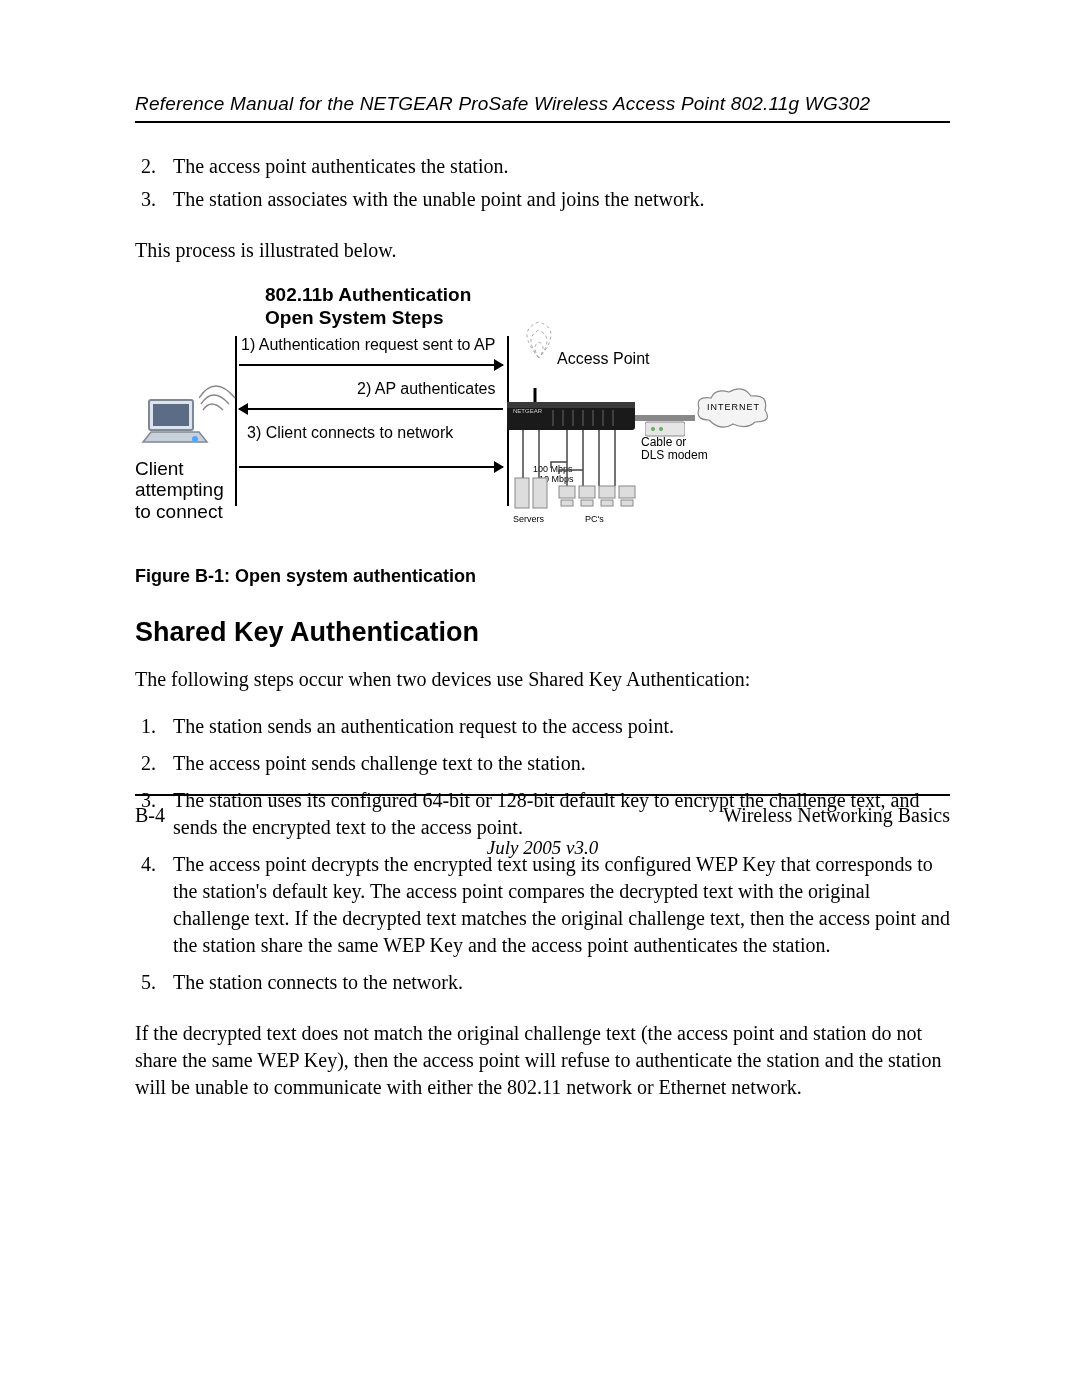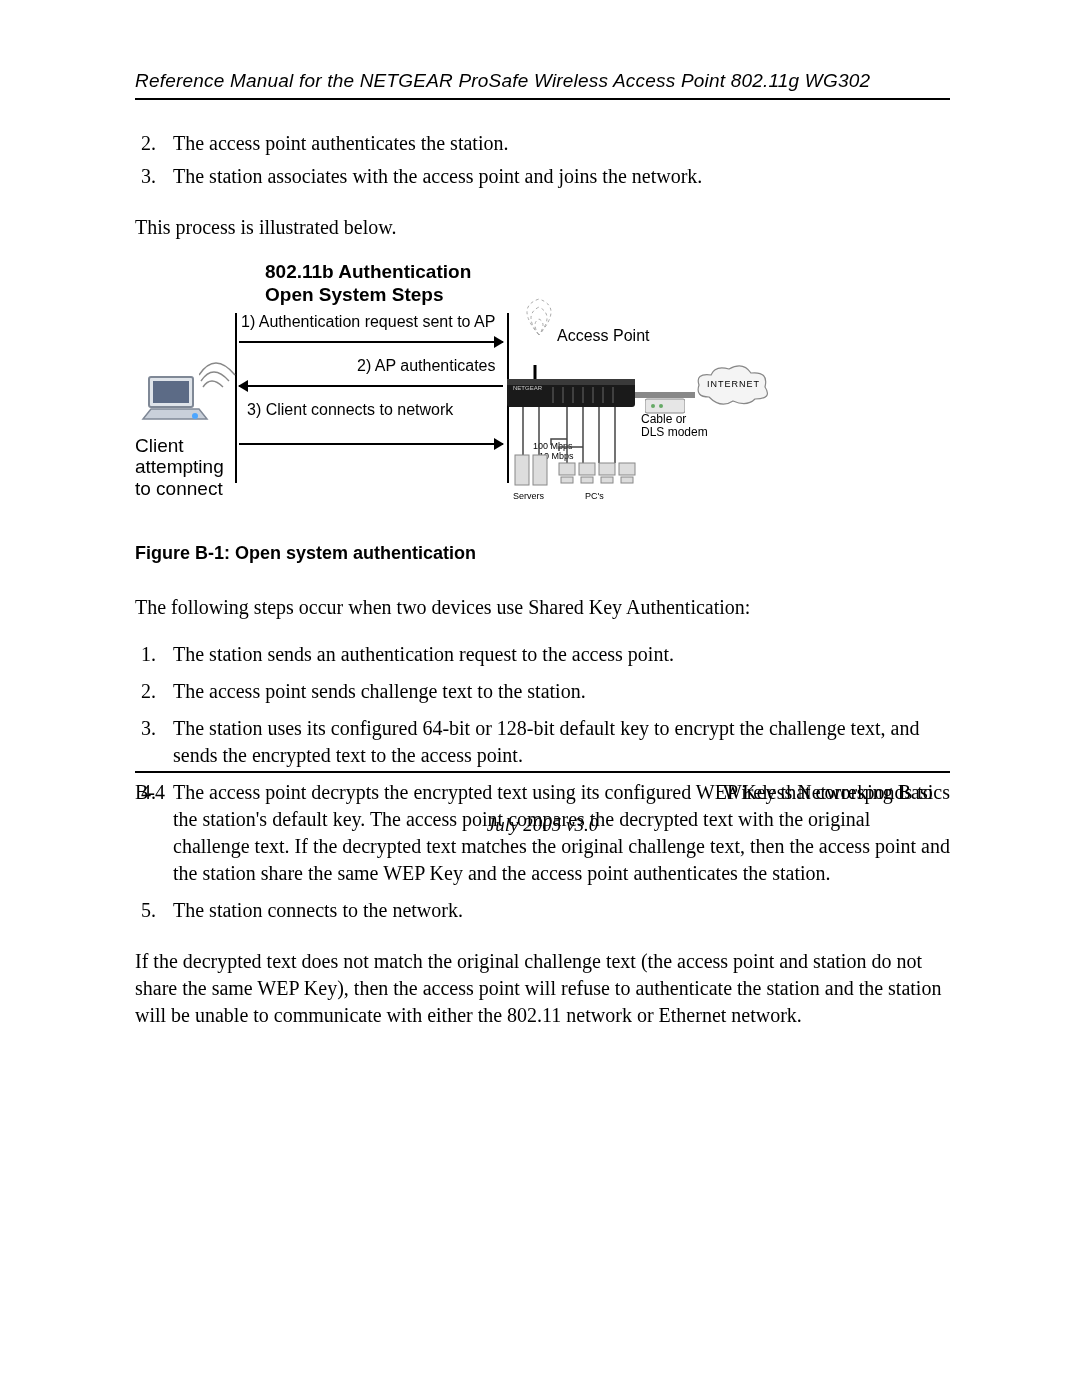--- a/index.html
+++ b/index.html
@@ -8,20 +8,21 @@
     background: #fff;
     font-family: "Times New Roman", Times, serif;
     color: #000;
   }
   .page {
     width: 1080px;
     height: 1126px;
     position: relative;
     box-sizing: border-box;
     padding: 70px 130px 0 135px;
+    margin-top: 23px;
   }
   .running-head {
     font-style: italic;
     font-family: Arial, Helvetica, sans-serif;
     font-size: 19px;
     text-align: left;
     margin-bottom: 6px;
     letter-spacing: 0.2px;
   }
   .rule {
@@ -149,21 +150,21 @@
   <div class="running-head">Reference Manual for the NETGEAR ProSafe Wireless Access Point 802.11g WG302</div>
   <hr class="rule">
 
   <ol class="list" start="2" style="list-style:none; padding-left:0;">
     <li style="display:flex;">
       <span style="width:32px; flex:none;">2.</span>
       <span>The access point authenticates the station.</span>
     </li>
     <li style="display:flex;">
       <span style="width:32px; flex:none;">3.</span>
-      <span>The station associates with the access point and joins the network.</span>
+      <span>The station associates with the unable point and joins the network.</span>
     </li>
   </ol>
 
   <p class="para">This process is illustrated below.</p>
 
   <div class="figwrap">
     <div class="diag-title">
       <span>802.11b Authentication</span><br>
       <span>Open System Steps</span>
     </div>
@@ -270,20 +271,21 @@
         </g>
       </svg>
       <div class="lbl small" style="left:378px; top:178px; font-size:9px;">Servers</div>
       <div class="lbl small" style="left:450px; top:178px; font-size:9px;">PC's</div>
 
     </div>
 
     <div class="figcaption">Figure B-1:  Open system authentication</div>
   </div>
 
+  <div class="h2">Shared Key Authentication</div>
 
   <p class="para">The following steps occur when two devices use Shared Key Authentication:</p>
 
   <ol class="list" style="list-style:none; padding-left:0;">
     <li style="display:flex; margin-bottom:10px;">
       <span style="width:32px; flex:none;">1.</span>
       <span>The station sends an authentication request to the access point.</span>
     </li>
     <li style="display:flex; margin-bottom:10px;">
       <span style="width:32px; flex:none;">2.</span>

